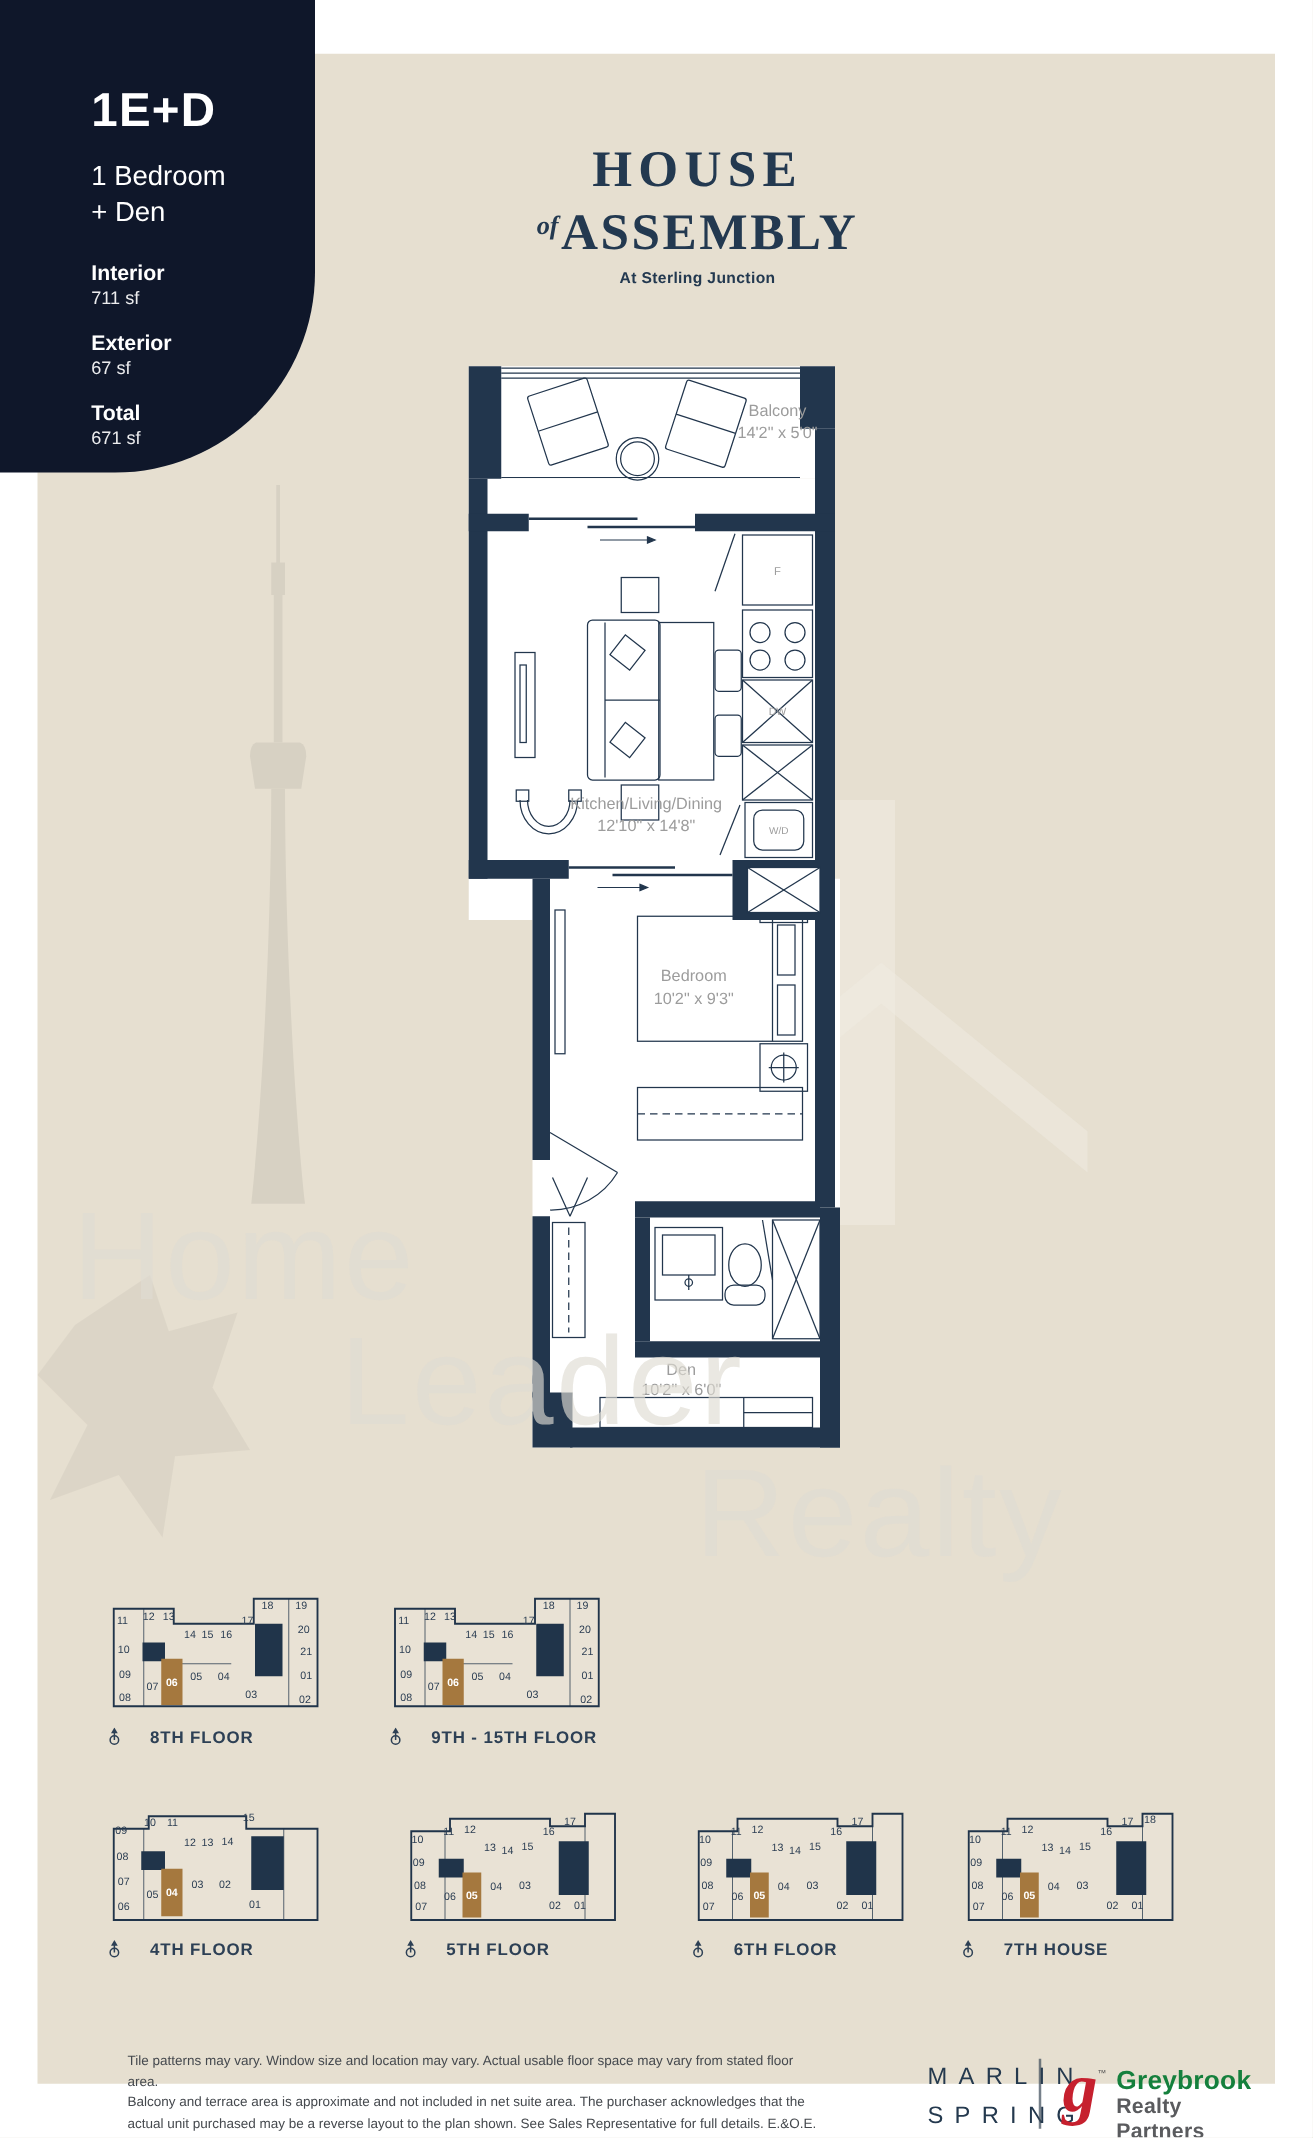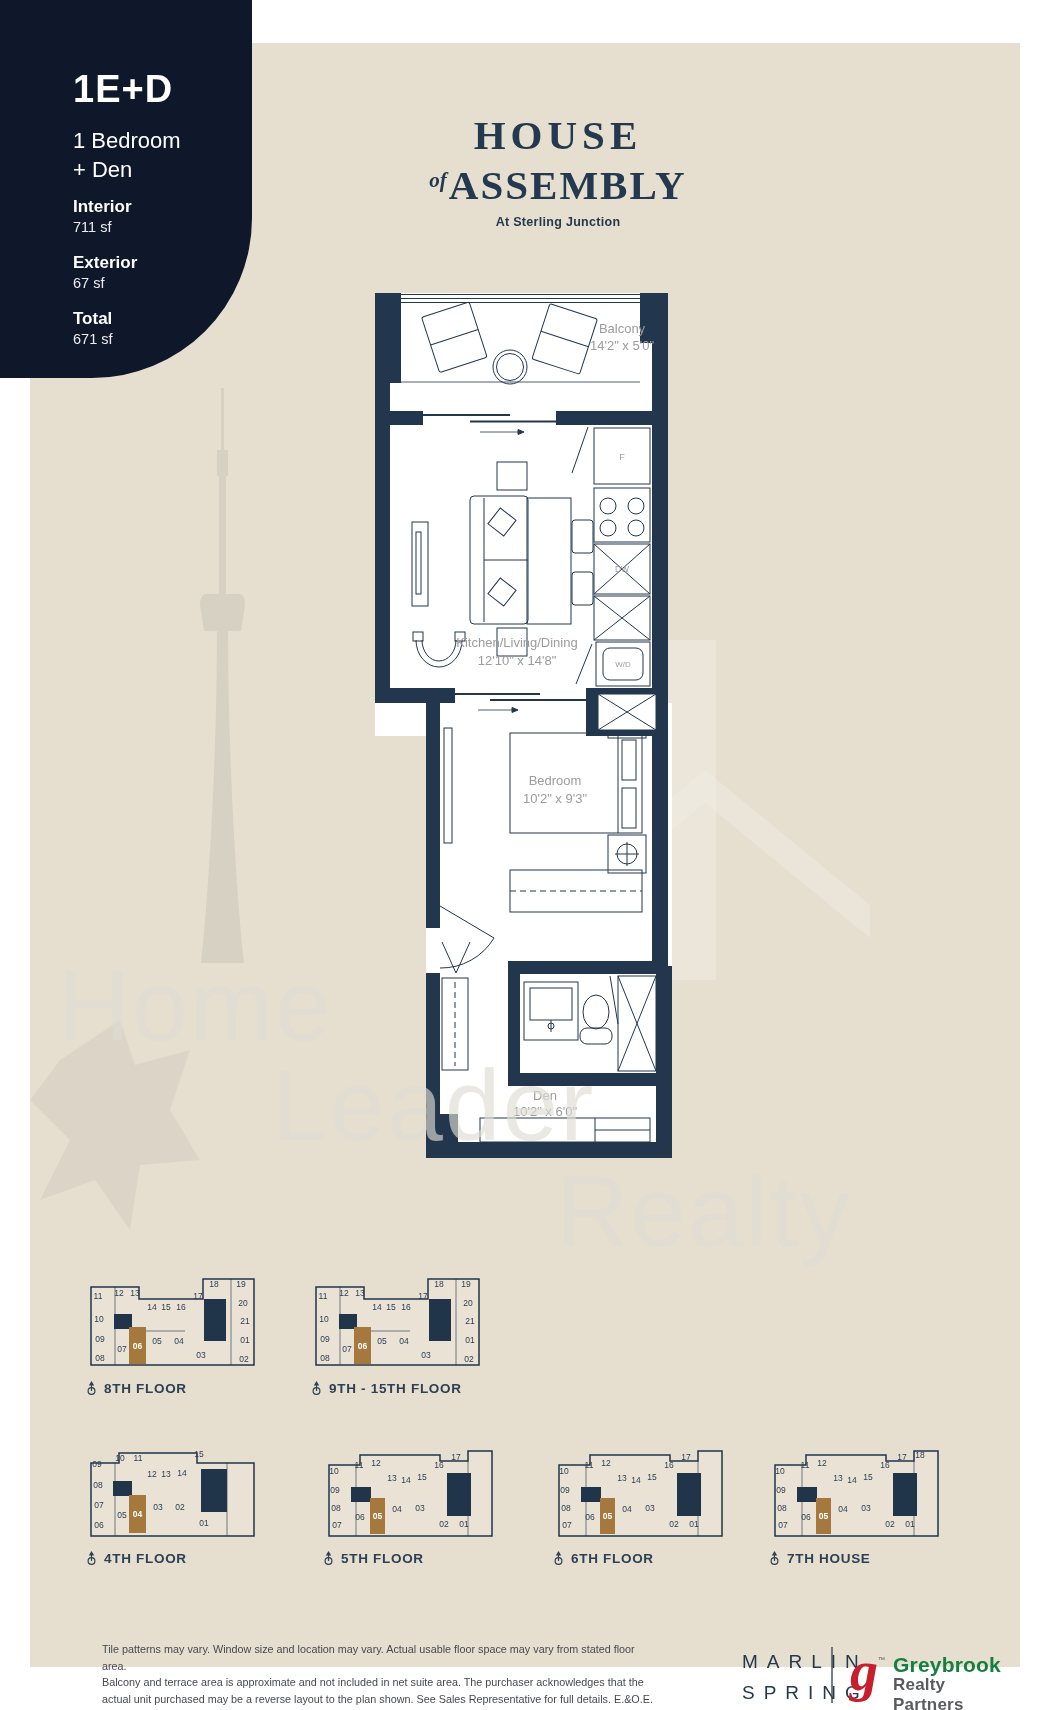--- a/index.html
+++ b/index.html
@@ -10,34 +10,34 @@
   .wm-svg{position:absolute;left:0;top:0;z-index:1;}
   .wm-word{position:absolute;z-index:3;font-size:100px;font-weight:500;letter-spacing:2px;
            color:rgba(222,219,211,0.65);line-height:1;pointer-events:none;}
   
   .badge{position:absolute;left:0;top:0;width:252px;height:378px;background:#0f172a;
          border-radius:0 0 160px 0;z-index:5;color:#fff;}
   .badge-code{position:absolute;left:73px;top:68px;font-size:38px;font-weight:bold;letter-spacing:1px;}
   .badge-type{position:absolute;left:73px;top:126px;font-size:22px;line-height:29px;font-weight:400;}
   .badge-stats{position:absolute;left:73px;top:196px;}
   .stat{margin-bottom:15px;}
-  .stat-label{font-size:17px;font-weight:bold;line-height:22px;}
+  .stat-label{font-size:17px;font-weight:bold;line-height:22px;margin-top:12px;}
   .stat-value{font-size:14.5px;font-weight:300;opacity:.92;line-height:19px;}
   
   .brand{position:absolute;left:328px;top:70px;width:400px;text-align:center;z-index:4;color:#233950;}
   .brand-l1{font-family:"Liberation Serif",serif;font-weight:bold;font-size:41px;letter-spacing:5px;line-height:44px;}
   .brand-l2{font-family:"Liberation Serif",serif;font-weight:bold;font-size:41px;letter-spacing:2px;line-height:46px;}
   .brand-of{font-style:italic;font-size:21px;font-weight:bold;vertical-align:12px;letter-spacing:0;margin-right:2px;}
   .brand-tag{font-size:12.5px;font-weight:bold;letter-spacing:.3px;margin-top:7px;}
   
   .plan{position:absolute;left:330px;top:233px;z-index:2;}
   
   .keyplan{position:absolute;width:180px;z-index:4;}
   .kp-label{margin-top:9px;font-size:13.5px;font-weight:600;letter-spacing:.7px;color:#2d4055;
-            display:flex;align-items:center;gap:6px;}
+            display:flex;align-items:center;gap:22px;}
   
   .disclaimer{position:absolute;left:72px;top:1598px;width:560px;z-index:4;font-size:10.8px;
               line-height:16.5px;color:#45494e;}
   .marlin{position:absolute;left:668px;top:1603px;z-index:4;color:#24394e;font-size:19px;font-weight:500;}
   .marlin div{letter-spacing:9px;line-height:31px;white-space:nowrap;margin-left:44px;}
   .logo-divider{position:absolute;left:801px;top:1604px;width:1.5px;height:56px;background:#3c4a58;opacity:.7;z-index:4;}
   .greybrook{position:absolute;left:820px;top:1602px;z-index:4;display:flex;align-items:flex-start;}
   .grey-g{font-family:"Liberation Serif",serif;font-style:italic;font-weight:bold;font-size:56px;
           line-height:52px;color:#c6202e;}
   .grey-tm{font-size:7px;color:#555;vertical-align:28px;}

